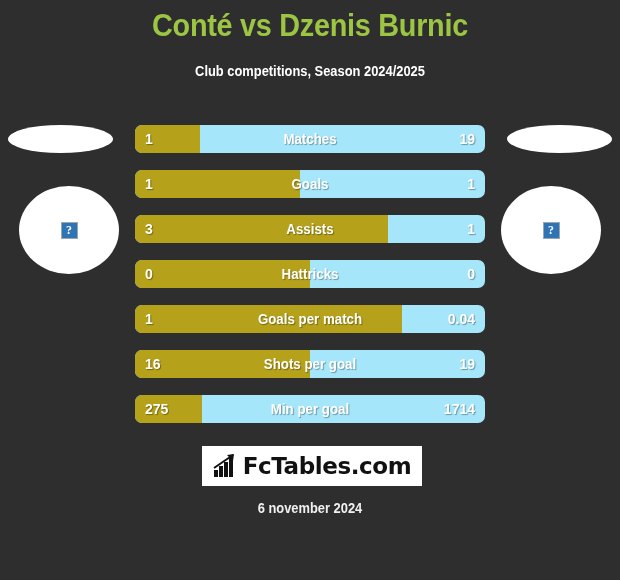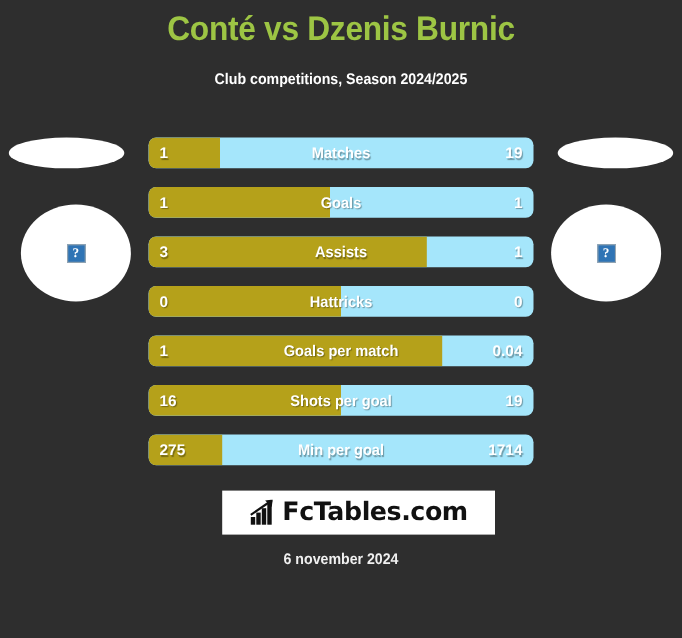--- a/index.html
+++ b/index.html
@@ -137,21 +137,21 @@
     text-align: center;
     font-size: 14px;
     transform: scaleX(0.95);
   }
 
   
   .logo-box {
     position: absolute;
     left: 202px;
     top: 446px;
-    width: 248px;
+    width: 220px;
     height: 40px;
     background: #ffffff;
     display: flex;
     align-items: center;
     justify-content: center;
     gap: 4px;
   }
   .logo-icon {
     display: block;
   }

